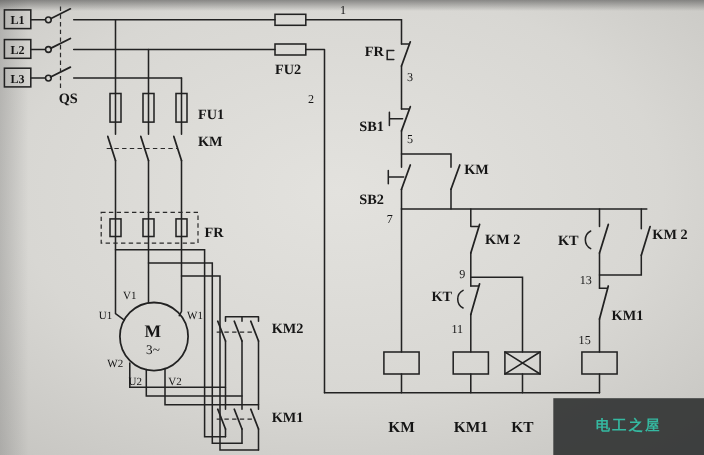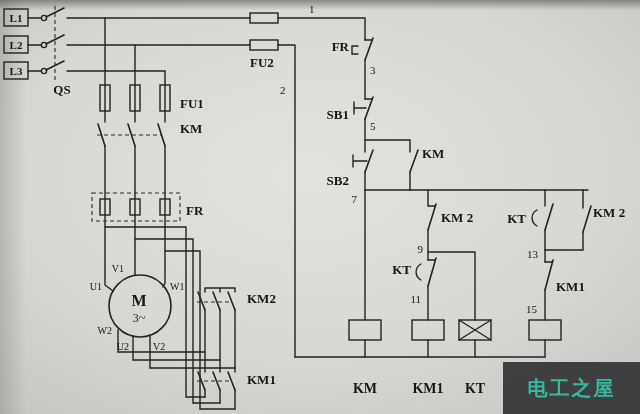--- a/index.html
+++ b/index.html
@@ -22,21 +22,21 @@
   .lbl{font-size:13px;font-weight:700;}
   .lblB{font-size:14px;font-weight:700;}
   .num{font-size:11px;font-weight:400;}
   .term{font-size:10px;font-weight:400;}
   .phase{font-size:11px;font-weight:700;}
   .watermark{
     position:absolute;left:503px;top:362px;width:137px;height:52px;
     background:rgba(42,44,44,.88);display:flex;flex-direction:column;
     align-items:center;justify-content:center;line-height:1.15;
   }
-  .wm-title{color:#35b9a1;font-size:20px;font-weight:700;letter-spacing:2px;font-family:"DejaVu Sans","Liberation Sans",sans-serif;}
+  .wm-title{color:#35b9a1;font-size:13px;font-weight:700;letter-spacing:2px;font-family:"DejaVu Sans","Liberation Sans",sans-serif;}
   .wm-site{color:#4cc7b2;font-size:12px;font-family:"DejaVu Sans","Liberation Sans",sans-serif;}
 </style>
 </head>
 <body>
 
 <div class="stage">
 <svg width="640" height="414" viewBox="0 0 640 414">
 
   <g>
     <rect class="box" x="4" y="9" width="24" height="17"></rect>

